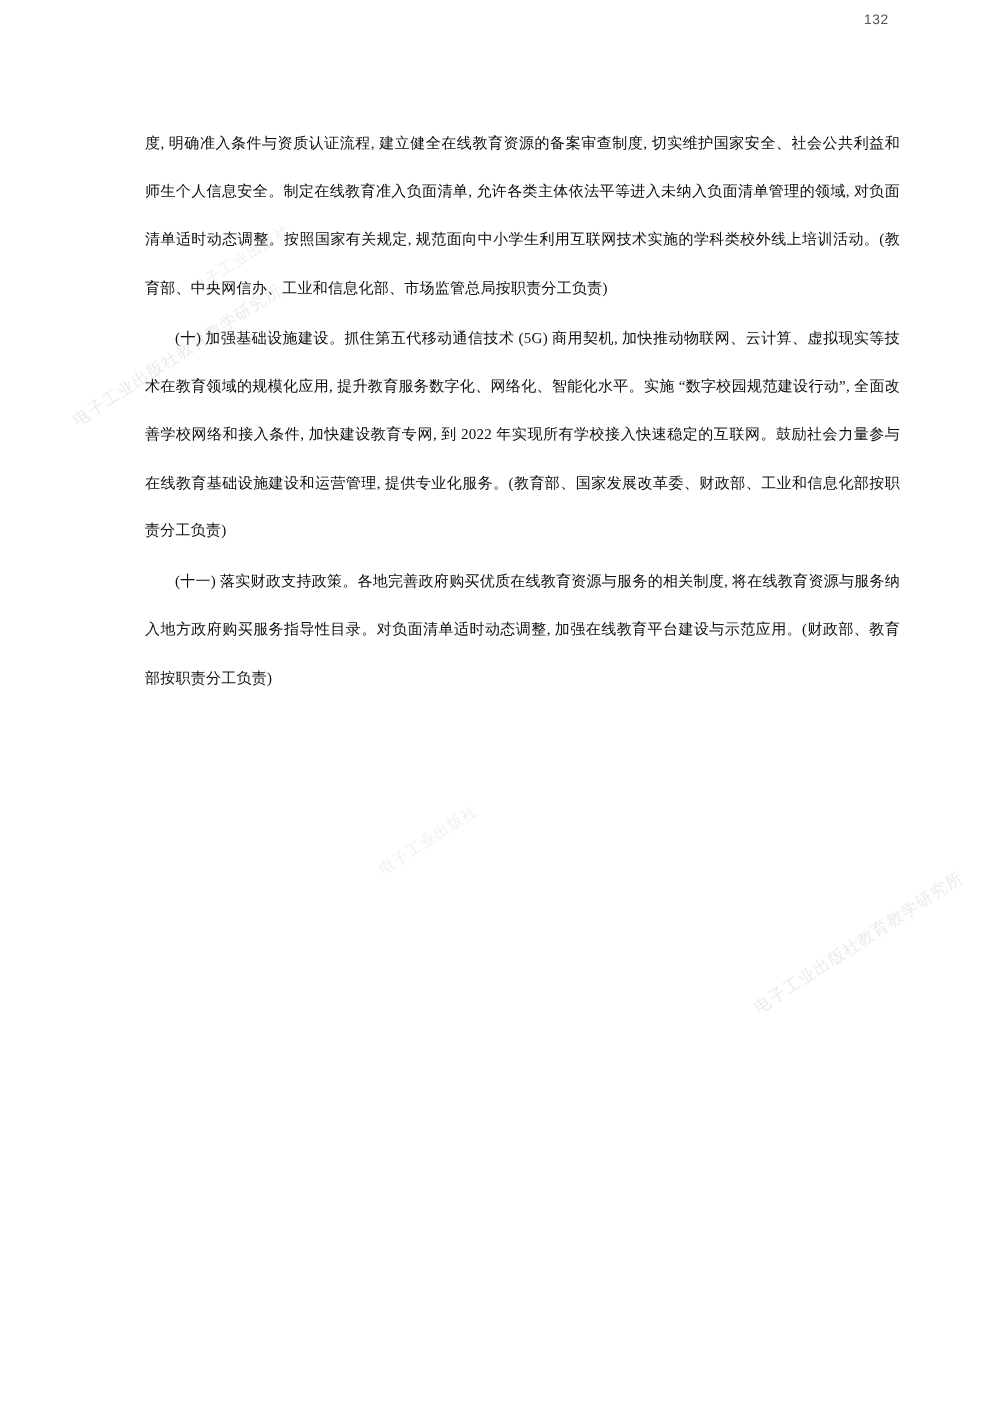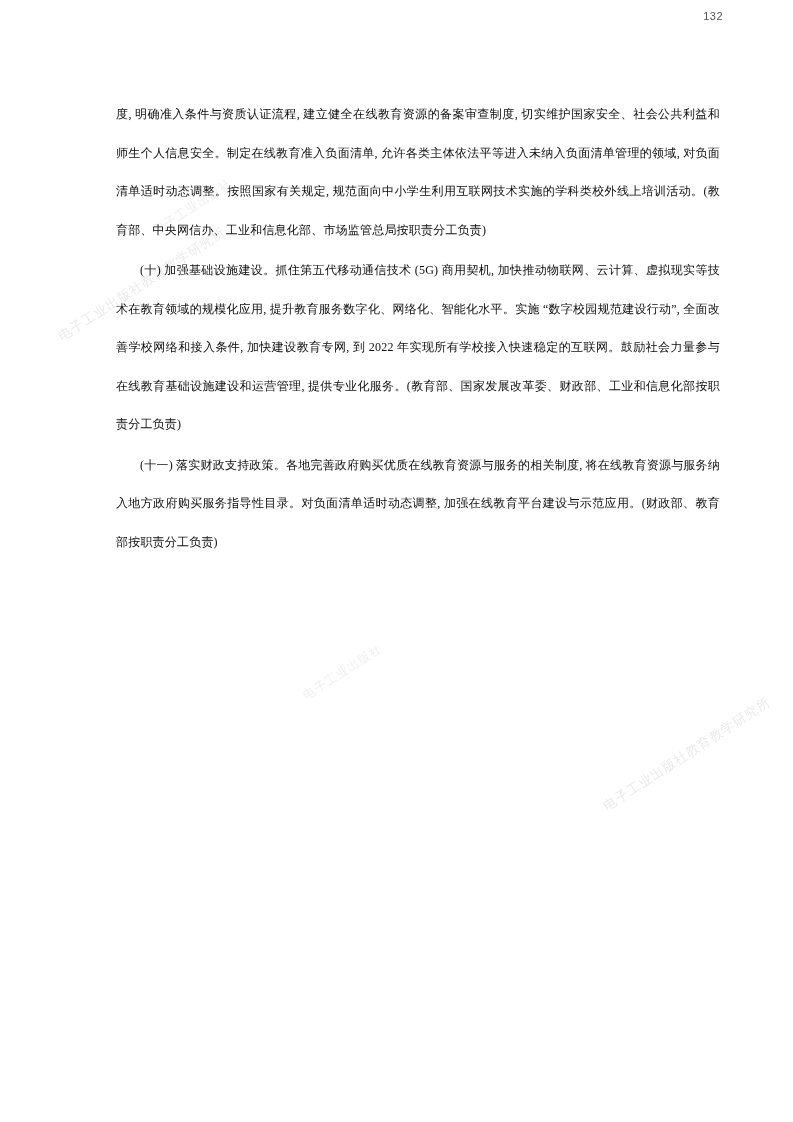--- a/index.html
+++ b/index.html
@@ -17,21 +17,21 @@
   }
   .page {
     position: relative;
     width: 793px;
     height: 1122px;
     box-sizing: border-box;
   }
   .page-number {
     position: absolute;
     top: 10px;
-    right: 70px;
+    right: 82px;
     font-size: 11px;
     color: #555555;
     letter-spacing: 0.5px;
     font-family: "Liberation Sans", sans-serif;
     text-align: center;
   }
   .content {
     position: absolute;
     left: 100px;
     top: 95px;

